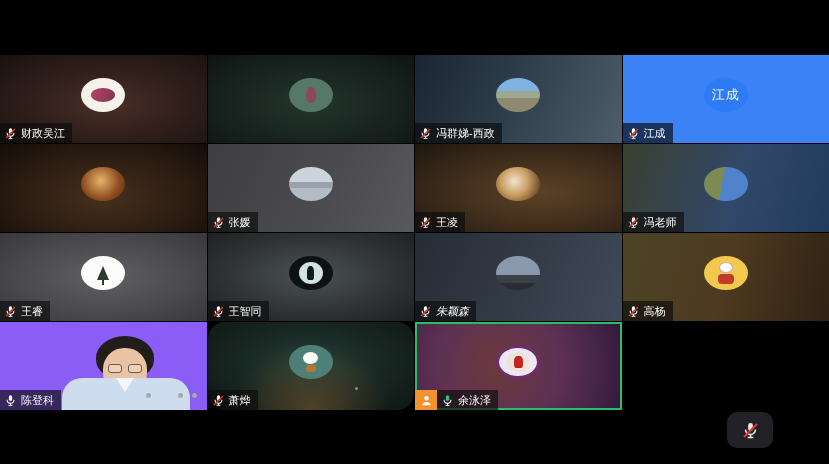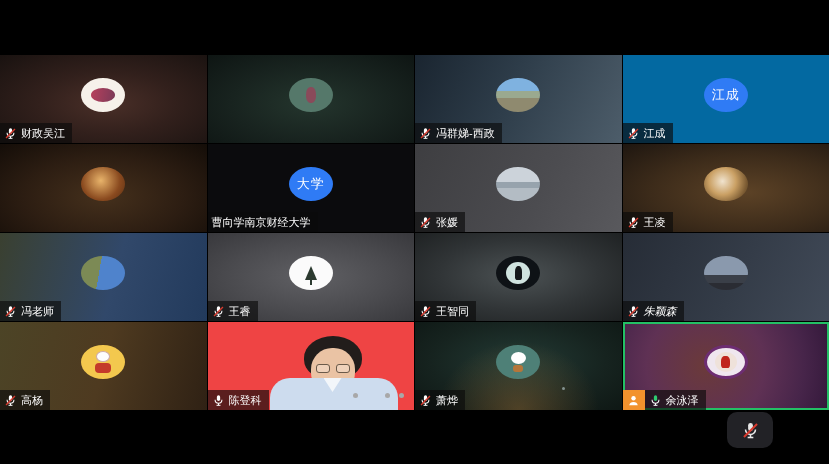--- a/index.html
+++ b/index.html
@@ -9,33 +9,33 @@
   .grid{position:absolute;left:0;top:55px;width:829px;height:355px;
         display:grid;grid-template-columns:repeat(4,1fr);grid-template-rows:repeat(4,1fr);
         gap:1px;background:#000;}
   .tile{position:relative;overflow:hidden;}
   .tile.active{outline:2px solid #23c065;outline-offset:-2px;}
 
   
   .t1{background:radial-gradient(ellipse at 52% 55%, #4a2f28 0%, #32201c 45%, #191210 100%);}
   .t2{background:radial-gradient(ellipse at 50% 55%, #24352d 0%, #18231f 55%, #0e1513 100%);}
   .t3{background:linear-gradient(115deg, #1a2530 0%, #2e3d4a 45%, #4d5d6a 100%);}
-  .t4{background:#0369a1;text-align:center;}
+  .t4{background:#3b82f6;text-align:center;}
   .t5{background:radial-gradient(ellipse at 50% 60%, #45301c 0%, #2c1d12 55%, #140d08 100%);}
   .t6{background:#0b0b0d;}
   .t7{background:linear-gradient(115deg, #3e3e41 0%, #4c4c50 60%, #59595d 100%);}
   .t8{background:radial-gradient(ellipse at 60% 55%, #5c4226 0%, #3c2b1a 55%, #1e1610 100%);text-align:center;}
   .t9{background:linear-gradient(105deg, #3a4030 0%, #31486a 55%, #223a5c 100%);}
   .t10{background:radial-gradient(ellipse at 50% 50%, #606064 0%, #4b4b4f 55%, #38383c 100%);text-align:right;}
   .t11{background:radial-gradient(ellipse at 50% 48%, #4c5254 0%, #303436 55%, #1d2021 100%);padding-left:16px;}
   .t12{background:linear-gradient(115deg, #262c36 0%, #343c48 55%, #414a58 100%);font-style:italic;}
   .t13{background:linear-gradient(105deg, #4c4426 0%, #4e3a20 50%, #2f2114 100%);}
-  .t14{background:#ef4444;}
+  .t14{background:#8b5cf6;}
   .t15{background:radial-gradient(ellipse at 50% 100%, rgba(150,105,50,0.45) 0%, rgba(0,0,0,0) 55%),
-               radial-gradient(ellipse at 50% 45%, #233a34 0%, #16231f 60%, #0e1714 100%);}
+               radial-gradient(ellipse at 50% 45%, #233a34 0%, #16231f 60%, #0e1714 100%);border-radius:17px;}
   .t16{background:radial-gradient(circle at 40% 50%, #6b3a3a 0%, #5f3154 45%, #47254a 75%, #33183a 100%);}
 
   
   .avatar{position:absolute;left:50%;top:46%;transform:translate(-50%,-50%);
           width:44px;height:34px;border-radius:50%;display:flex;align-items:center;justify-content:center;}
   .a1{background:#f6f1ea;}
   .a1 .blob{width:24px;height:14px;border-radius:50%;background:linear-gradient(100deg,#b8405c,#7a3a58);}
   .a2{background:#55786a;}
   .a2 .blob{width:10px;height:16px;border-radius:45%;background:#8a4a5a;}
   .a3{background:linear-gradient(#7fb2e0 0 38%, #9aa98f 38% 58%, #8f8a6f 58% 100%);}
@@ -151,30 +151,20 @@
             </svg>
           <span class="pname">江成</span>
         </div>
       </div>
     </div>
 
     <div class="tile t5">
       <div class="avatar a5"></div>
     </div>
 
-    <div class="tile t6">
-      <div class="avatar a-blue">
-          <span>大学</span>
-        </div>
-      <div class="labelwrap">
-        <div class="label">
-          <span class="pname">曹向学南京财经大学</span>
-        </div>
-      </div>
-    </div>
 
     <div class="tile t7">
       <div class="avatar a7"></div>
       <div class="labelwrap">
         <div class="label">
           <svg class="mic" width="13" height="13" viewBox="0 0 16 16">
               <rect x="6" y="1.6" width="4" height="7" rx="2" fill="#fff"></rect>
               <path d="M3.8 7.2a4.2 4.2 0 0 0 8.4 0" fill="none" stroke="#fff" stroke-width="1.3"></path>
               <line x1="8" y1="11.4" x2="8" y2="13.6" stroke="#fff" stroke-width="1.3"></line>
               <line x1="5.6" y1="13.9" x2="10.4" y2="13.9" stroke="#fff" stroke-width="1.3"></line>

